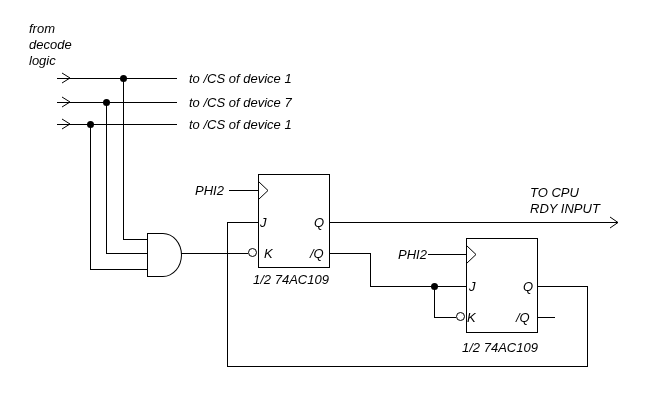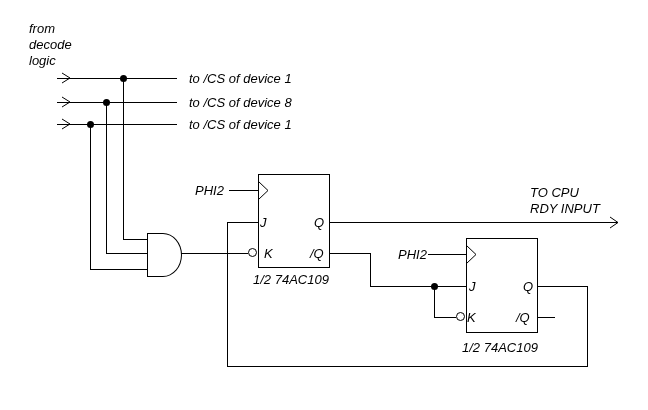--- a/index.html
+++ b/index.html
@@ -39,21 +39,21 @@
   <svg style="left:62px;top:73px" width="9" height="10">
       <polyline points="0,0 8,5 0,10"></polyline>
     </svg>
   <div class="txt" style="left:189px;top:71px">to /CS of device 1</div>
   <div class="dot" style="left:120px;top:75px"></div>
 
   <div class="h" style="left:57px;top:102px;width:120px"></div>
   <svg style="left:62px;top:97px" width="9" height="10">
       <polyline points="0,0 8,5 0,10"></polyline>
     </svg>
-  <div class="txt" style="left:189px;top:95px">to /CS of device 8</div>
+  <div class="txt" style="left:189px;top:95px">to /CS of device 7</div>
   <div class="dot" style="left:103px;top:99px"></div>
 
   <div class="h" style="left:57px;top:124px;width:120px"></div>
   <svg style="left:62px;top:119px" width="9" height="10">
       <polyline points="0,0 8,5 0,10"></polyline>
     </svg>
   <div class="txt" style="left:189px;top:117px">to /CS of device 1</div>
   <div class="dot" style="left:87px;top:121px"></div>
 
   <div class="v" style="left:123px;top:78px;height:161px"></div>

